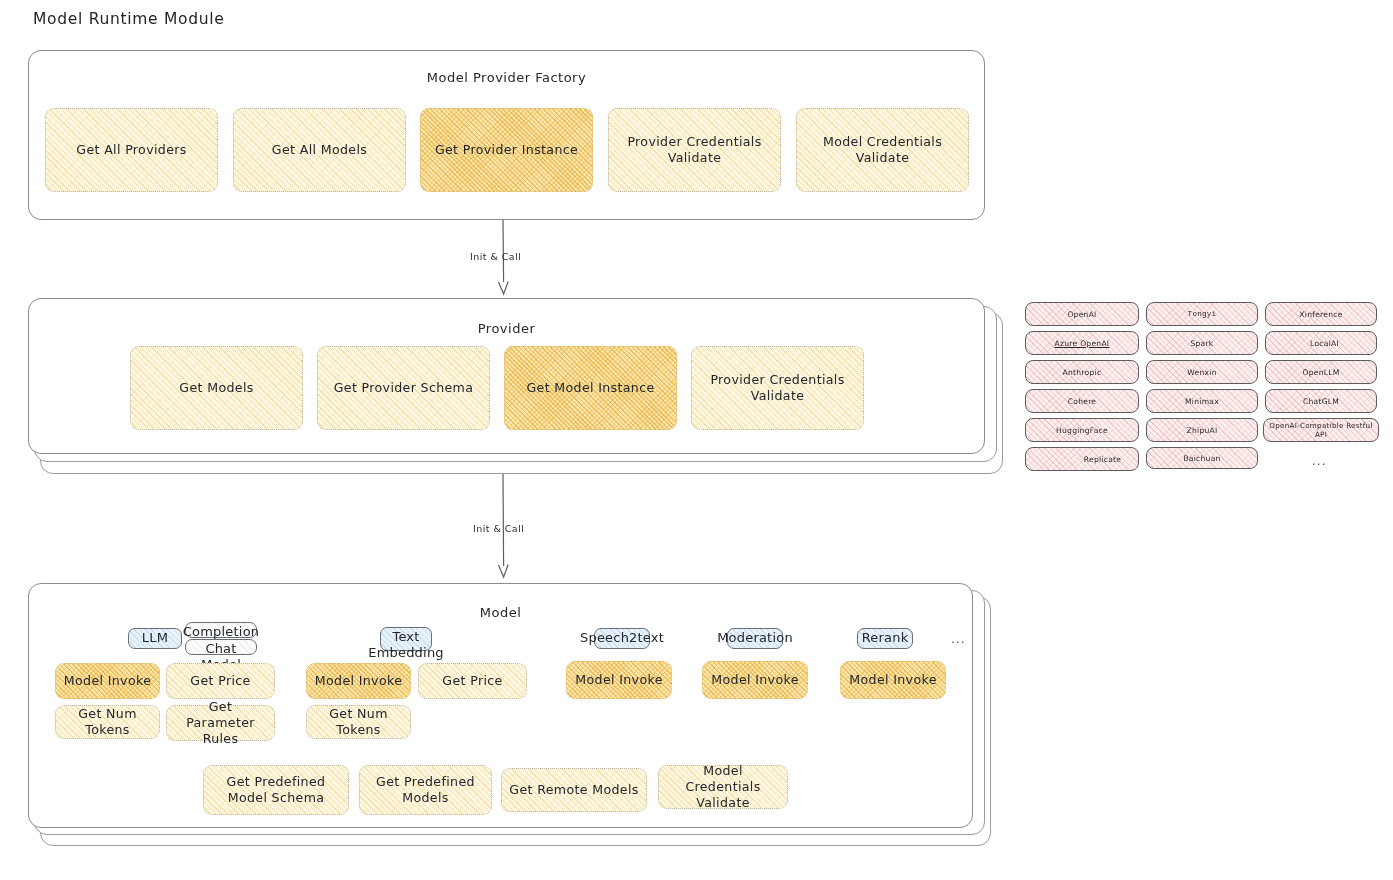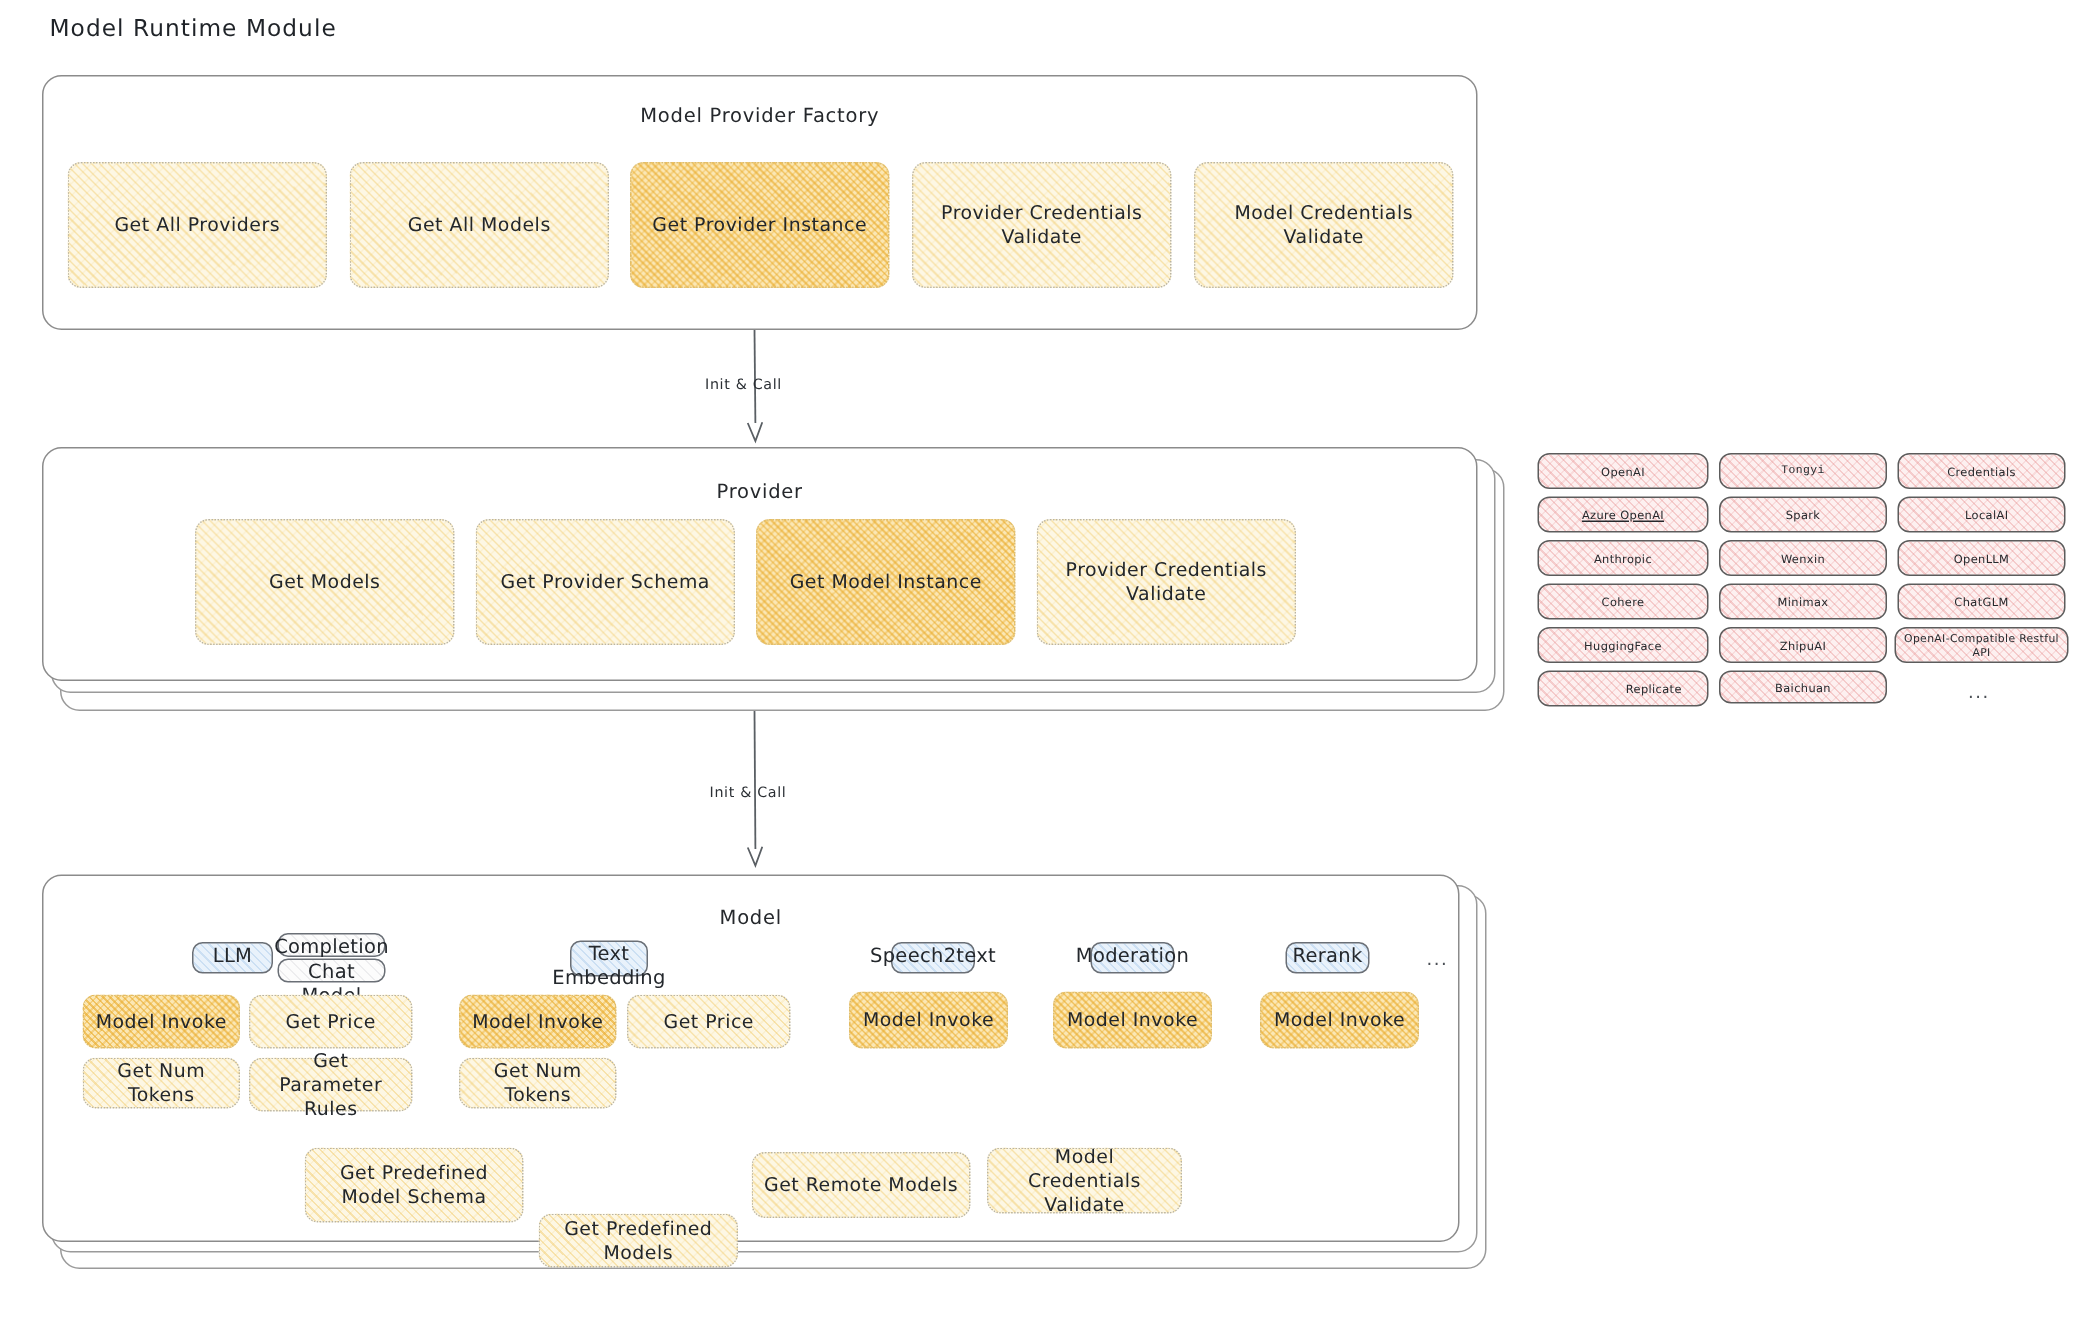--- a/index.html
+++ b/index.html
@@ -196,21 +196,21 @@
   <span>Minimax</span>
   </div>
 <div class="chip hand" style="left:1146px;top:418px;width:112px;height:24px;">
   <span>ZhipuAI</span>
   </div>
 <div class="chip hand" style="left:1146px;top:447px;width:112px;height:22px;">
   <span>Baichuan</span>
   </div>
 
 <div class="chip hand" style="left:1265px;top:302px;width:112px;height:24px;">
-  <span>Credentials</span>
+  <span>Xinference</span>
   </div>
 <div class="chip hand" style="left:1265px;top:331px;width:112px;height:24px;padding-left:10px;">
   <span>LocalAI</span>
   </div>
 <div class="chip hand" style="left:1265px;top:360px;width:112px;height:24px;">
   <span>OpenLLM</span>
   </div>
 <div class="chip hand" style="left:1265px;top:389px;width:112px;height:24px;">
   <span>ChatGLM</span>
   </div>
@@ -291,21 +291,21 @@
 <div class="node hl hand" style="left:702px;top:661px;width:106px;height:38px;z-index:3;">
   <span>Model Invoke</span>
   </div>
 <div class="node hl hand" style="left:840px;top:661px;width:106px;height:38px;z-index:3;">
   <span>Model Invoke</span>
   </div>
 
 <div class="node light hand" style="left:203px;top:765px;width:146px;height:50px;z-index:3;">
   <span>Get Predefined Model Schema</span>
   </div>
-<div class="node light hand" style="left:359px;top:765px;width:133px;height:36px;z-index:3;margin-top:44px;">
+<div class="node light hand" style="left:359px;top:765px;width:133px;height:50px;z-index:3;">
   <span>Get Predefined Models</span>
   </div>
 <div class="node light hand" style="left:501px;top:768px;width:146px;height:44px;z-index:3;">
   <span>Get Remote Models</span>
   </div>
 <div class="node light hand" style="left:658px;top:765px;width:130px;height:44px;z-index:3;">
   <span>Model Credentials Validate</span>
   </div>
 
 </body></html>

